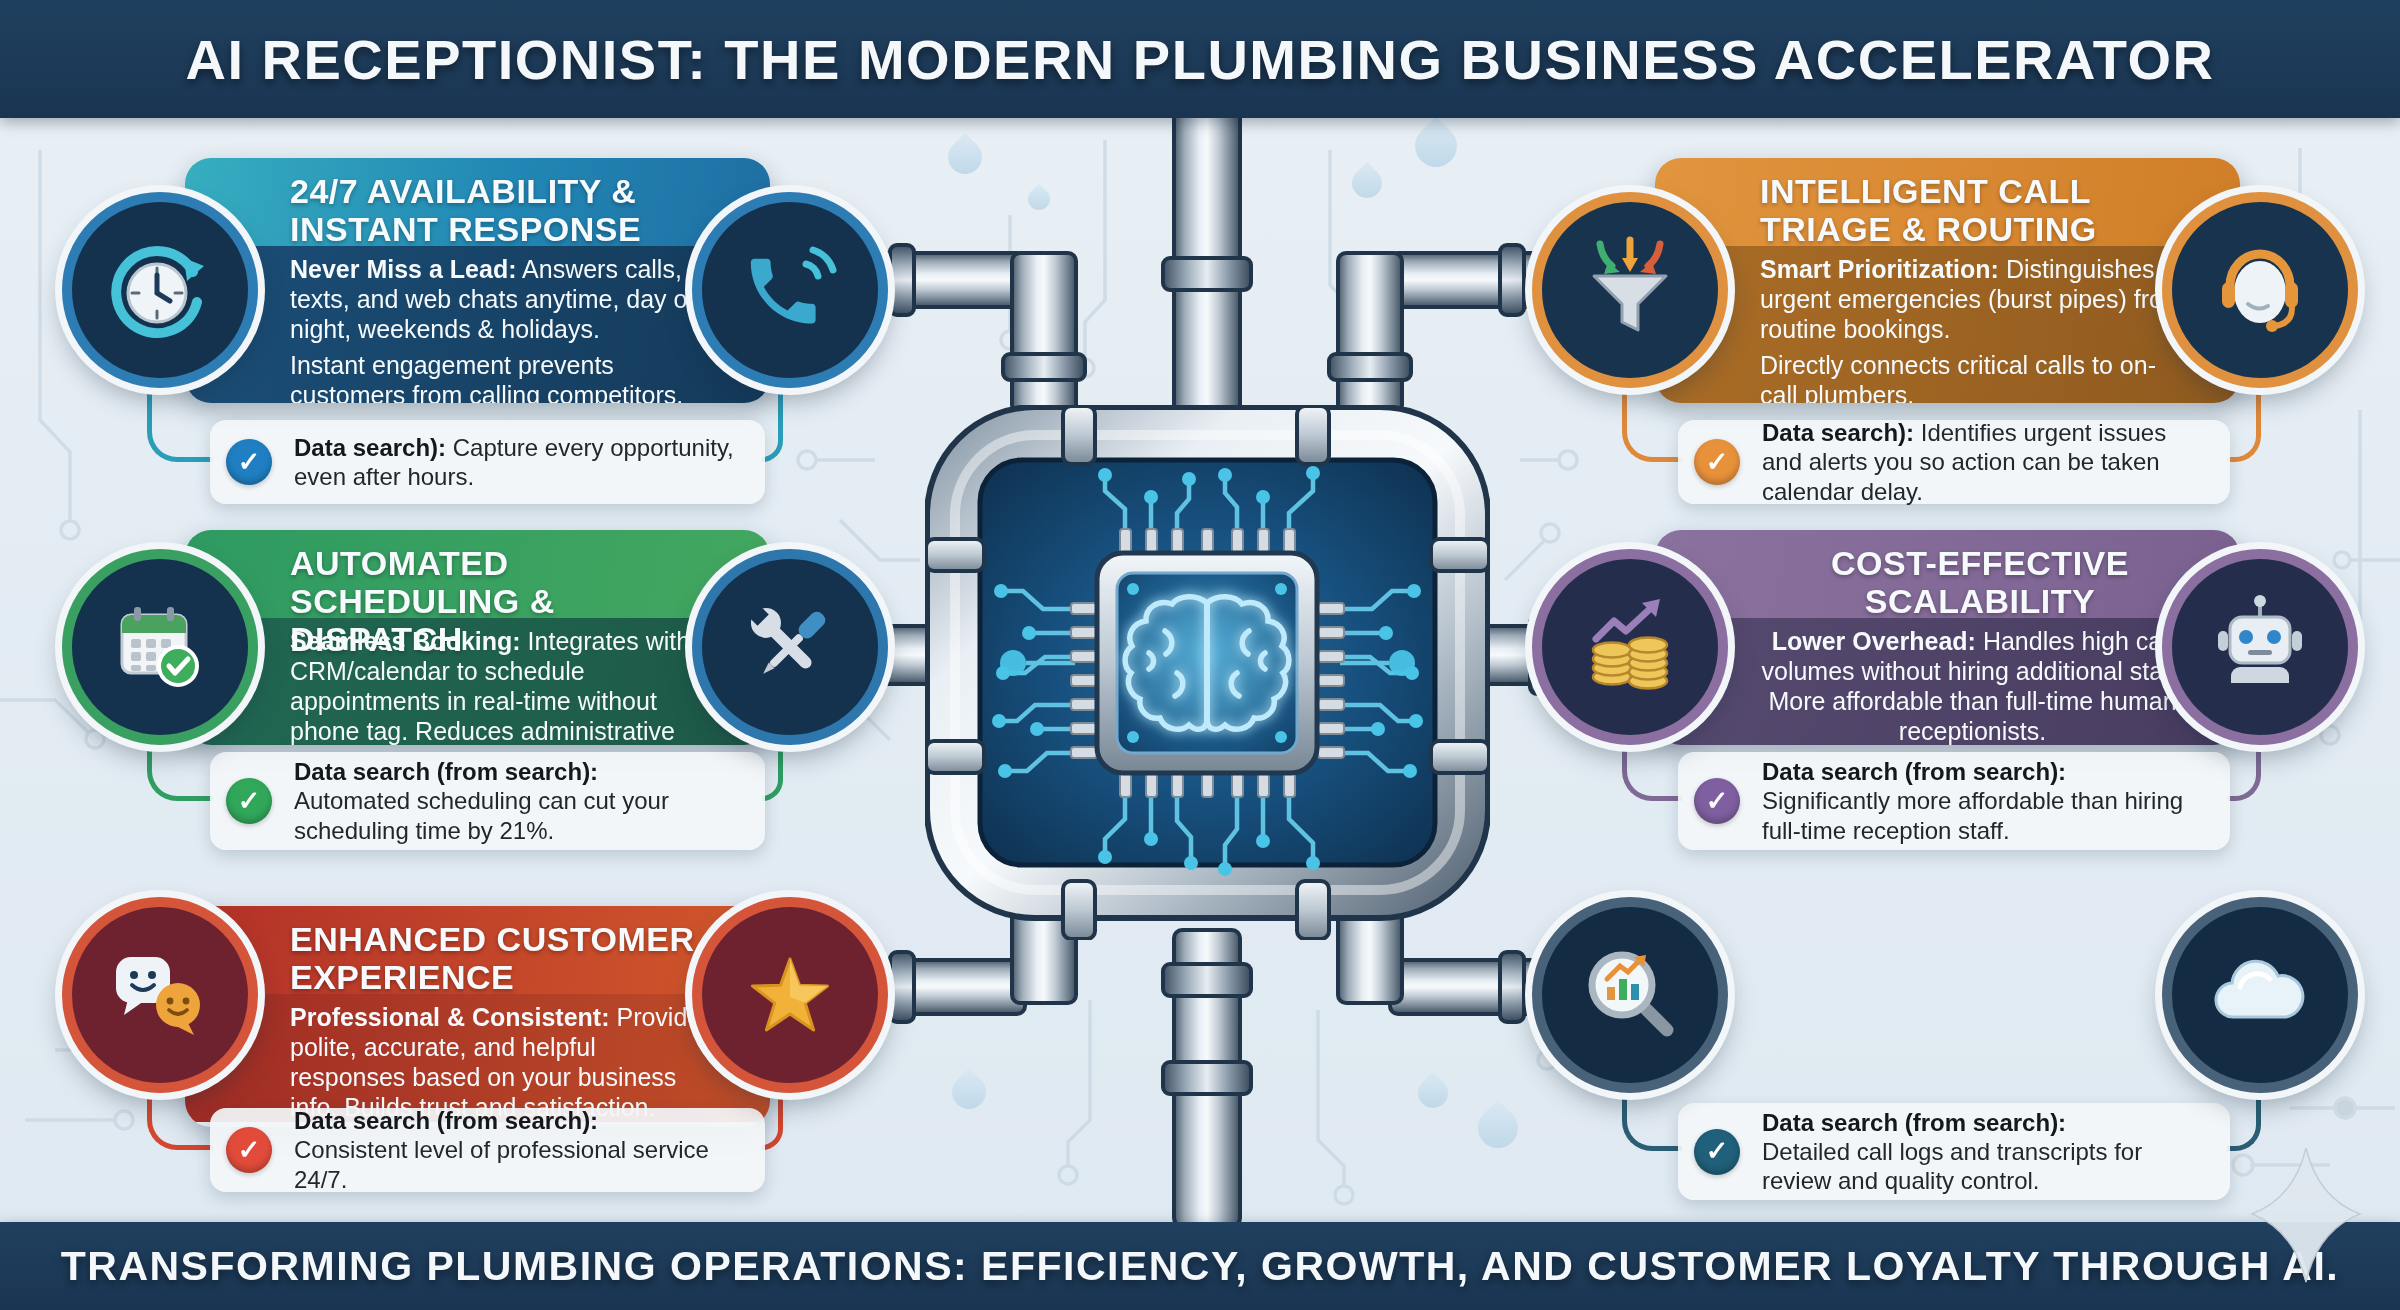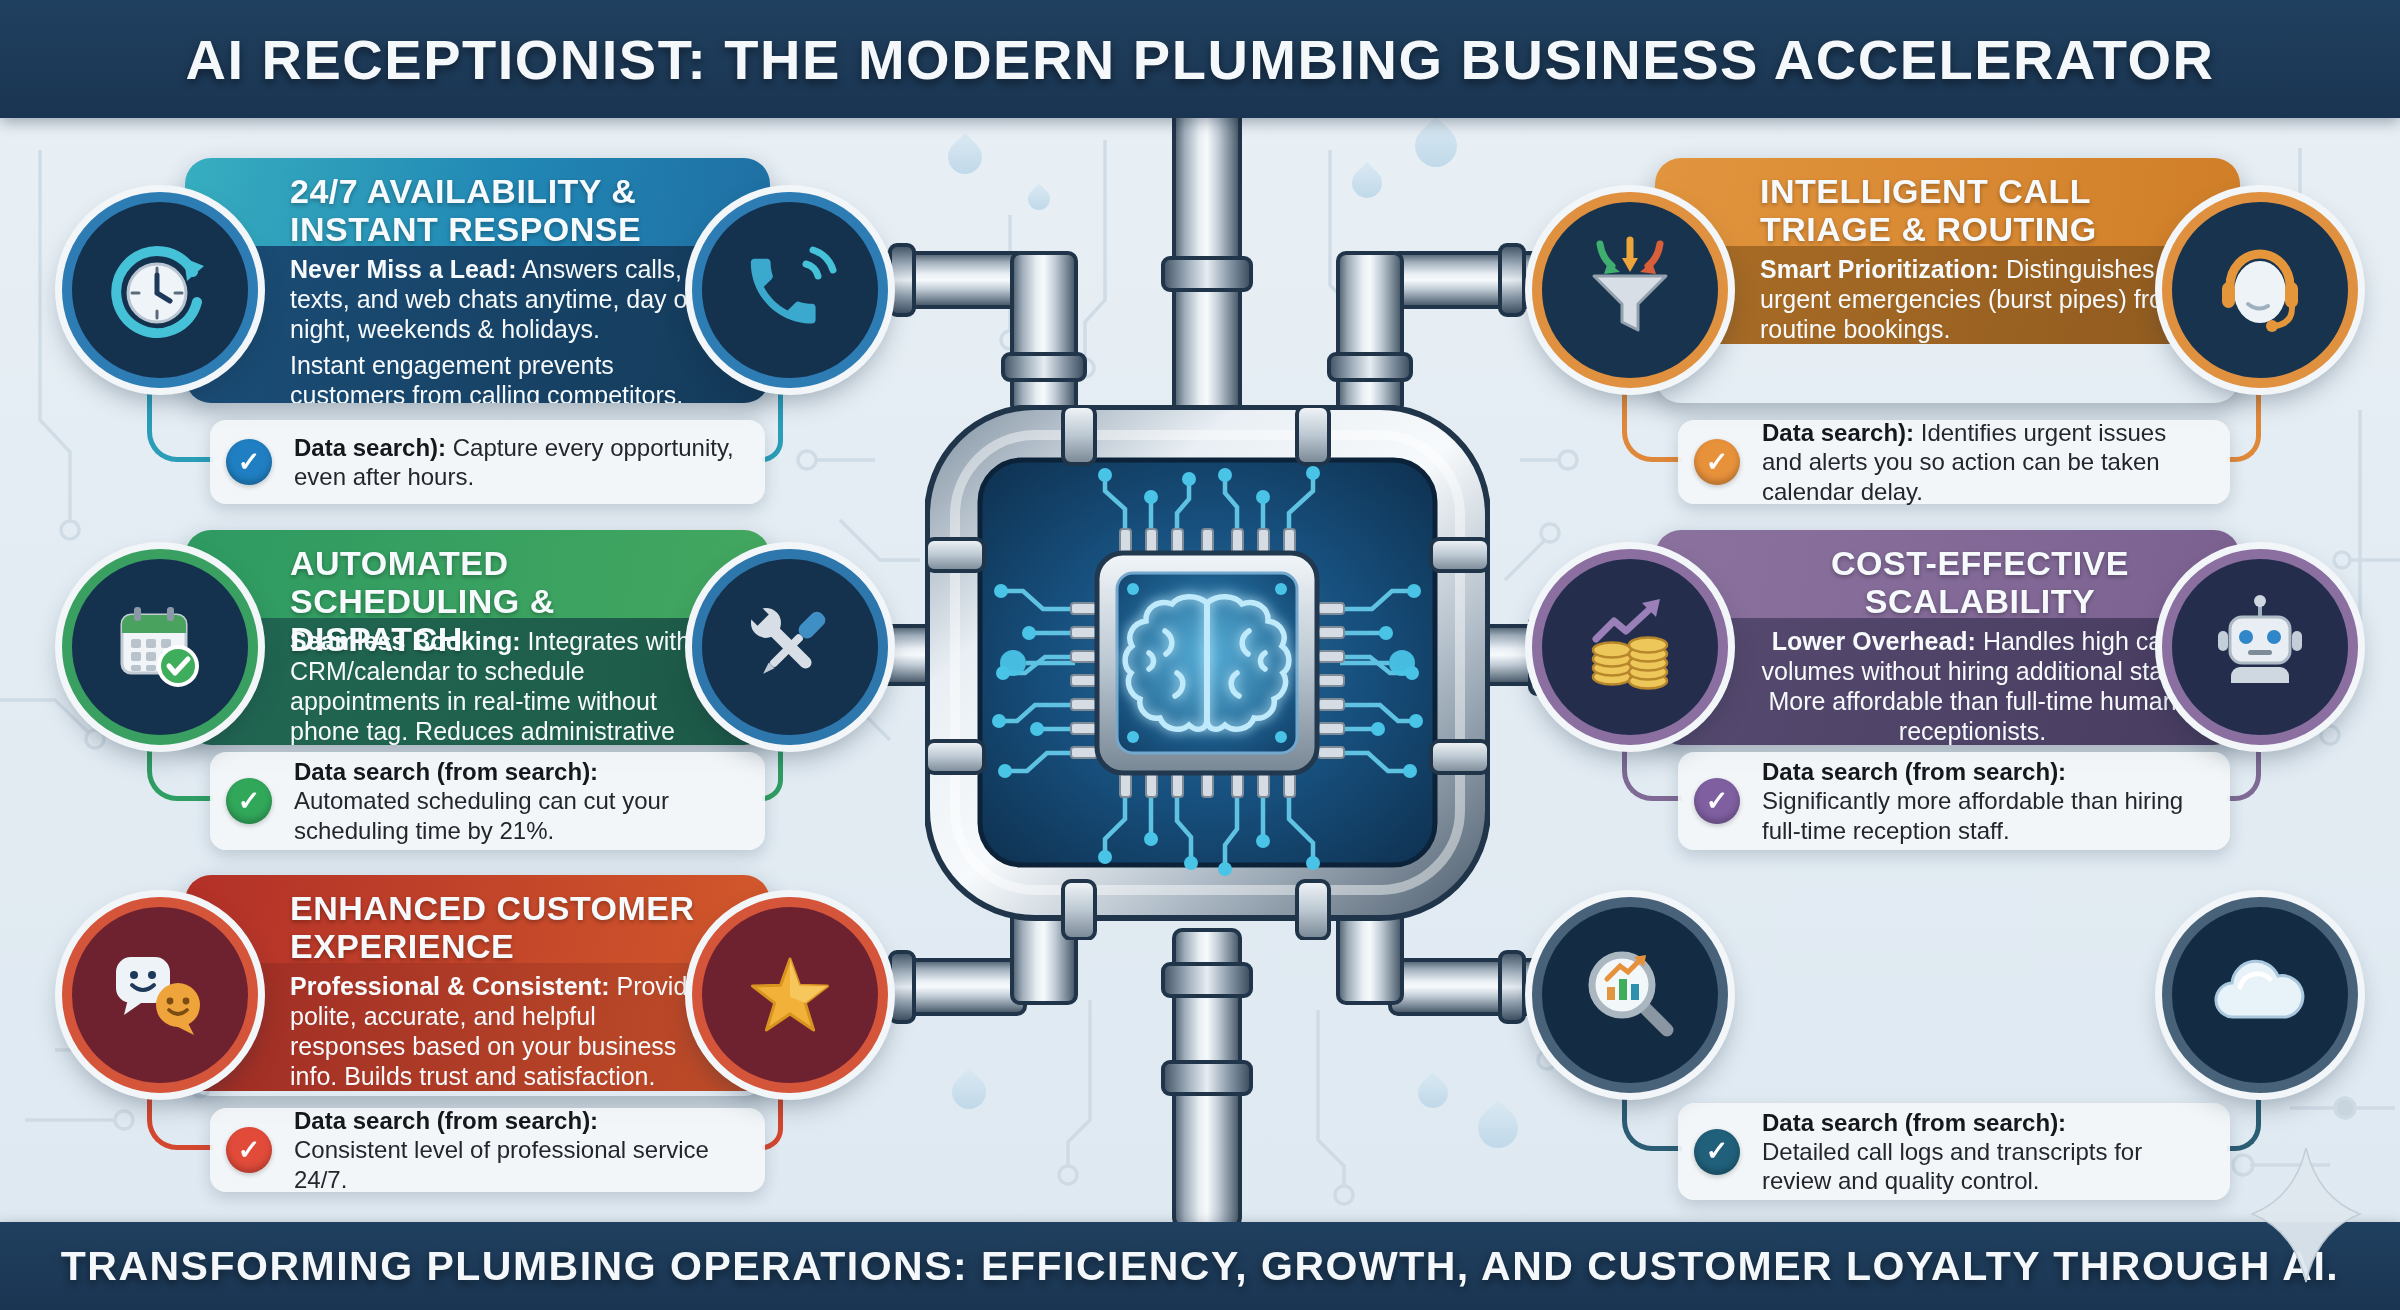--- a/index.html
+++ b/index.html
@@ -401,21 +401,21 @@
         <polygon points="56,86 64,86 60,98" fill="#c3ccd5"></polygon>
       </g>
       <g transform="rotate(-45 60 60)">
         <circle cx="60" cy="26" r="15" fill="#d7dee5"></circle>
         <rect x="52" y="10" width="16" height="12" fill="#14324e"></rect>
         <rect x="54" y="32" width="12" height="56" rx="6" fill="#d7dee5"></rect>
       </g>
     </svg>
   </div>
 
-  <div class="card c2" style="left:185px;top:875px;width:585px;height:221px;">
+  <div class="card c2" style="left:185px;top:906px;width:585px;height:221px;">
     <div class="card-head">
         <h2>ENHANCED CUSTOMER EXPERIENCE</h2>
       </div>
     <div class="card-body">
       <p><b>Professional &amp; Consistent:</b> <span>Provides polite, accurate, and helpful responses based on your business info. Builds trust and satisfaction.</span></p>
     </div>
   </div>
   <div class="conn connL" style="left: 147px; top: 1082px; width: 66px; height: 68px; border-color: rgb(212, 71, 47);"></div>
   <div class="conn connR" style="left: 762px; top: 1082px; width: 21px; height: 68px; border-color: rgb(212, 71, 47);"></div>
   <div class="callout lb" style="left:210px;top:1108px;width:555px;height:84px;">
@@ -442,20 +442,21 @@
       <polygon points="60,24 69.5,50.3 97.5,51 75.3,68.1 60,62 60,24" fill="#f8ca63" opacity=".85"></polygon>
     </svg>
   </div>
 
   <div class="card c3" style="left:1655px;top:158px;width:585px;height:245px;">
     <div class="card-head">
         <h2>INTELLIGENT CALL TRIAGE &amp; ROUTING</h2>
       </div>
     <div class="card-body">
       <p><b>Smart Prioritization:</b> <span>Distinguishes urgent emergencies (burst pipes) from routine bookings.</span></p>
+      <p><b></b> <span>Directly connects critical calls to on-call plumbers.</span></p>
     </div>
   </div>
   <div class="conn connL" style="left: 1622px; top: 372px; width: 60px; height: 90px; border-color: rgb(224, 136, 58);"></div>
   <div class="conn connR" style="left: 2227px; top: 372px; width: 34px; height: 90px; border-color: rgb(224, 136, 58);"></div>
   <div class="callout" style="left:1678px;top:420px;width:552px;height:84px;">
     <span class="check" style="background-color: rgb(232, 145, 59);">✓</span>
     <span><b>Data search):</b> <span>Identifies urgent issues and alerts you so action can be taken calendar delay.</span></span>
   </div>
   <div class="icircle rg3" style="left:1532px;top:192px;">
     <svg width="120" height="120" viewBox="0 0 120 120">

